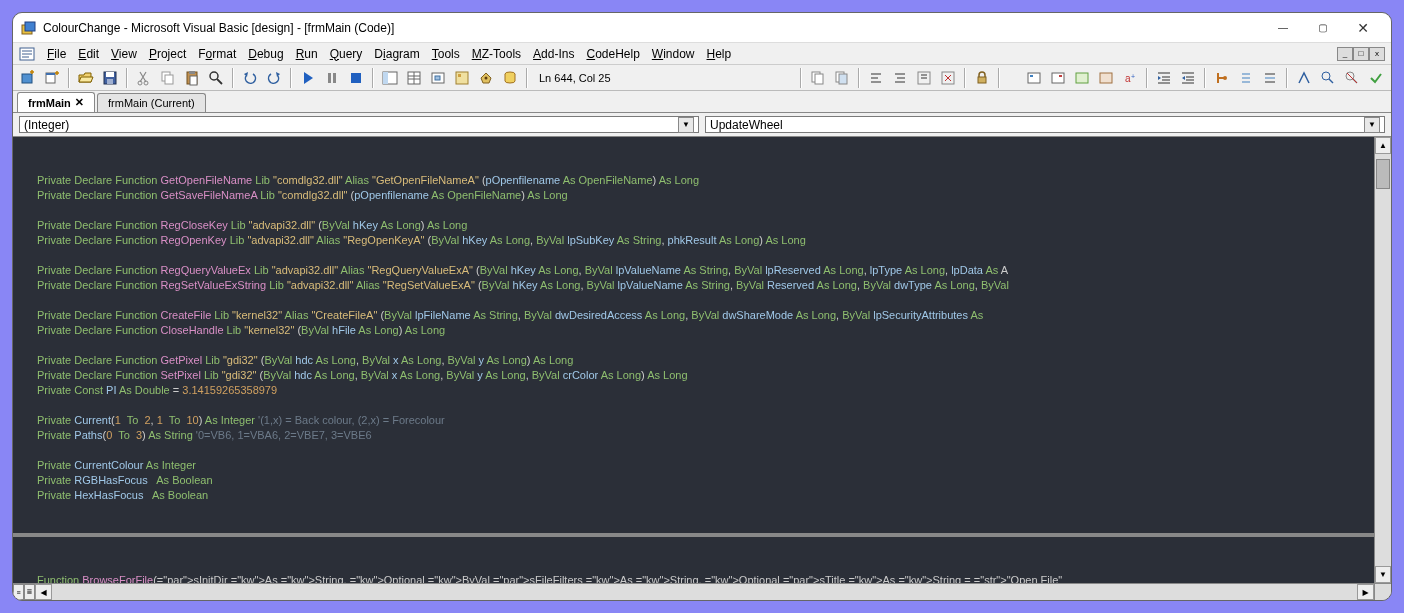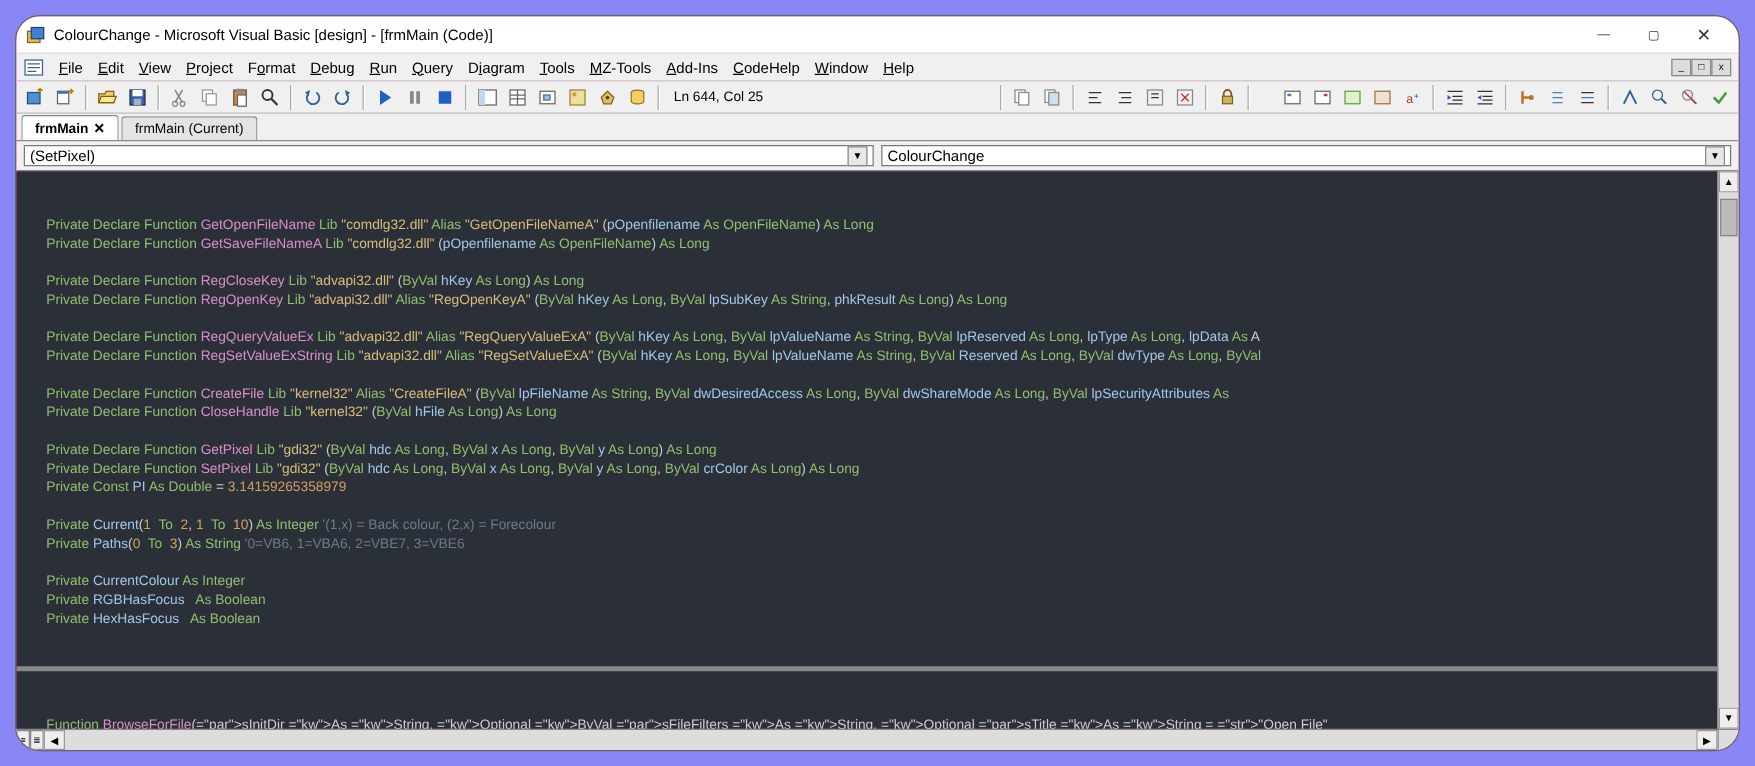--- a/index.html
+++ b/index.html
@@ -6,23 +6,23 @@
   body {
     background: #8986f5;
     font-family: "Segoe UI", Tahoma, sans-serif;
     font-size: 12px;
     width: 1404px;
     height: 613px;
     padding: 12px;
     overflow: hidden;
   }
   .window {
-    background: #ec4899;
+    background: #a3a3a3;
     border: 1px solid #666;
-    border-radius: 20px;
+    border-radius: 10px;
     width: 1380px;
     height: 589px;
     overflow: hidden;
     display: flex;
     flex-direction: column;
   }
   .titlebar {
     display: flex;
     align-items: center;
     height: 30px;
@@ -422,25 +422,25 @@
         <span>frmMain</span>
         <span class="x">✕</span>
       </div>
     <div class="tab">
         <span>frmMain (Current)</span>
       </div>
   </div>
 
   <div class="combo-row">
     <div class="combo">
-      <span>(SetPixel)</span>
+      <span>(Integer)</span>
       <div class="dd">▼</div>
     </div>
     <div class="combo">
-      <span>ColourChange</span>
+      <span>UpdateWheel</span>
       <div class="dd">▼</div>
     </div>
   </div>
 
   <div class="code-area">
     <div class="code-scroll">
       <div id="code-top"><div><span class="kw">Private Declare Function</span> <span class="fn">GetOpenFileName</span> <span class="kw">Lib</span> <span class="str">"comdlg32.dll"</span> <span class="kw">Alias</span> <span class="str">"GetOpenFileNameA"</span> <span class="op">(</span><span class="par">pOpenfilename</span> <span class="kw">As</span> <span class="kw">OpenFileName</span><span class="op">)</span> <span class="kw">As Long</span></div><div><span class="kw">Private Declare Function</span> <span class="fn">GetSaveFileNameA</span> <span class="kw">Lib</span> <span class="str">"comdlg32.dll"</span> <span class="op">(</span><span class="par">pOpenfilename</span> <span class="kw">As</span> <span class="kw">OpenFileName</span><span class="op">)</span> <span class="kw">As Long</span></div><div>&nbsp;</div><div><span class="kw">Private Declare Function</span> <span class="fn">RegCloseKey</span> <span class="kw">Lib</span> <span class="str">"advapi32.dll"</span> <span class="op">(</span><span class="kw">ByVal</span> <span class="par">hKey</span> <span class="kw">As</span> <span class="kw">Long</span><span class="op">)</span> <span class="kw">As Long</span></div><div><span class="kw">Private Declare Function</span> <span class="fn">RegOpenKey</span> <span class="kw">Lib</span> <span class="str">"advapi32.dll"</span> <span class="kw">Alias</span> <span class="str">"RegOpenKeyA"</span> <span class="op">(</span><span class="kw">ByVal</span> <span class="par">hKey</span> <span class="kw">As</span> <span class="kw">Long</span><span class="op">, </span><span class="kw">ByVal</span> <span class="par">lpSubKey</span> <span class="kw">As</span> <span class="kw">String</span><span class="op">, </span><span class="par">phkResult</span> <span class="kw">As</span> <span class="kw">Long</span><span class="op">)</span> <span class="kw">As Long</span></div><div>&nbsp;</div><div><span class="kw">Private Declare Function</span> <span class="fn">RegQueryValueEx</span> <span class="kw">Lib</span> <span class="str">"advapi32.dll"</span> <span class="kw">Alias</span> <span class="str">"RegQueryValueExA"</span> <span class="op">(</span><span class="kw">ByVal</span> <span class="par">hKey</span> <span class="kw">As</span> <span class="kw">Long</span><span class="op">, </span><span class="kw">ByVal</span> <span class="par">lpValueName</span> <span class="kw">As</span> <span class="kw">String</span><span class="op">, </span><span class="kw">ByVal</span> <span class="par">lpReserved</span> <span class="kw">As</span> <span class="kw">Long</span><span class="op">, </span><span class="par">lpType</span> <span class="kw">As</span> <span class="kw">Long</span><span class="op">, </span><span class="par">lpData</span> <span class="kw">As</span> A</div><div><span class="kw">Private Declare Function</span> <span class="fn">RegSetValueExString</span> <span class="kw">Lib</span> <span class="str">"advapi32.dll"</span> <span class="kw">Alias</span> <span class="str">"RegSetValueExA"</span> <span class="op">(</span><span class="kw">ByVal</span> <span class="par">hKey</span> <span class="kw">As</span> <span class="kw">Long</span><span class="op">, </span><span class="kw">ByVal</span> <span class="par">lpValueName</span> <span class="kw">As</span> <span class="kw">String</span><span class="op">, </span><span class="kw">ByVal</span> <span class="par">Reserved</span> <span class="kw">As</span> <span class="kw">Long</span><span class="op">, </span><span class="kw">ByVal</span> <span class="par">dwType</span> <span class="kw">As</span> <span class="kw">Long</span><span class="op">, </span><span class="kw">ByVal</span></div><div>&nbsp;</div><div><span class="kw">Private Declare Function</span> <span class="fn">CreateFile</span> <span class="kw">Lib</span> <span class="str">"kernel32"</span> <span class="kw">Alias</span> <span class="str">"CreateFileA"</span> <span class="op">(</span><span class="kw">ByVal</span> <span class="par">lpFileName</span> <span class="kw">As</span> <span class="kw">String</span><span class="op">, </span><span class="kw">ByVal</span> <span class="par">dwDesiredAccess</span> <span class="kw">As</span> <span class="kw">Long</span><span class="op">, </span><span class="kw">ByVal</span> <span class="par">dwShareMode</span> <span class="kw">As</span> <span class="kw">Long</span><span class="op">, </span><span class="kw">ByVal</span> <span class="par">lpSecurityAttributes</span> <span class="kw">As</span> </div><div><span class="kw">Private Declare Function</span> <span class="fn">CloseHandle</span> <span class="kw">Lib</span> <span class="str">"kernel32"</span> <span class="op">(</span><span class="kw">ByVal</span> <span class="par">hFile</span> <span class="kw">As</span> <span class="kw">Long</span><span class="op">)</span> <span class="kw">As Long</span></div><div>&nbsp;</div><div><span class="kw">Private Declare Function</span> <span class="fn">GetPixel</span> <span class="kw">Lib</span> <span class="str">"gdi32"</span> <span class="op">(</span><span class="kw">ByVal</span> <span class="par">hdc</span> <span class="kw">As</span> <span class="kw">Long</span><span class="op">, </span><span class="kw">ByVal</span> <span class="par">x</span> <span class="kw">As</span> <span class="kw">Long</span><span class="op">, </span><span class="kw">ByVal</span> <span class="par">y</span> <span class="kw">As</span> <span class="kw">Long</span><span class="op">)</span> <span class="kw">As Long</span></div><div><span class="kw">Private Declare Function</span> <span class="fn">SetPixel</span> <span class="kw">Lib</span> <span class="str">"gdi32"</span> <span class="op">(</span><span class="kw">ByVal</span> <span class="par">hdc</span> <span class="kw">As</span> <span class="kw">Long</span><span class="op">, </span><span class="kw">ByVal</span> <span class="par">x</span> <span class="kw">As</span> <span class="kw">Long</span><span class="op">, </span><span class="kw">ByVal</span> <span class="par">y</span> <span class="kw">As</span> <span class="kw">Long</span><span class="op">, </span><span class="kw">ByVal</span> <span class="par">crColor</span> <span class="kw">As</span> <span class="kw">Long</span><span class="op">)</span> <span class="kw">As Long</span></div><div><span class="kw">Private Const</span> <span class="par">PI</span> <span class="kw">As Double</span> <span class="op">=</span> <span class="num">3.14159265358979</span></div><div>&nbsp;</div><div><span class="kw">Private</span> <span class="par">Current</span><span class="op">(</span><span class="num">1 </span><span class="kw"> To </span><span class="num"> 2</span><span class="op">, </span><span class="num">1 </span><span class="kw"> To </span><span class="num"> 10</span><span class="op">)</span> <span class="kw">As Integer</span> <span class="cmt">'(1,x) = Back colour, (2,x) = Forecolour</span></div><div><span class="kw">Private</span> <span class="par">Paths</span><span class="op">(</span><span class="num">0 </span><span class="kw"> To </span><span class="num"> 3</span><span class="op">)</span> <span class="kw">As String</span> <span class="cmt">'0=VB6, 1=VBA6, 2=VBE7, 3=VBE6</span></div><div>&nbsp;</div><div><span class="kw">Private</span> <span class="par">CurrentColour</span> <span class="kw">As Integer</span></div><div><span class="kw">Private</span> <span class="par">RGBHasFocus</span>   <span class="kw">As Boolean</span></div><div><span class="kw">Private</span> <span class="par">HexHasFocus</span>   <span class="kw">As Boolean</span></div></div>
       <div class="splitter" style="margin-left:-24px;"></div>
       <div id="code-bot" style="padding-top:6px;"><div><span class="kw">Function</span> <span class="fn">BrowseForFile</span><span class="op">(</span><span class<span="" class="op">=</span>"par"&gt;sInitDir <span class<span="" class="op">=</span>"kw"&gt;As <span class<span="" class="op">=</span>"kw"&gt;String, <span class<span="" class="op">=</span>"kw"&gt;Optional <span class<span="" class="op">=</span>"kw"&gt;ByVal <span class<span="" class="op">=</span>"par"&gt;sFileFilters <span class<span="" class="op">=</span>"kw"&gt;As <span class<span="" class="op">=</span>"kw"&gt;String, <span class<span="" class="op">=</span>"kw"&gt;Optional <span class<span="" class="op">=</span>"par"&gt;sTitle <span class<span="" class="op">=</span>"kw"&gt;As <span class<span="" class="op">=</span>"kw"&gt;String <span class="op">=</span> <span class<span="" class="op">=</span>"str"&gt;"Open File" </div></div>
     </div>

